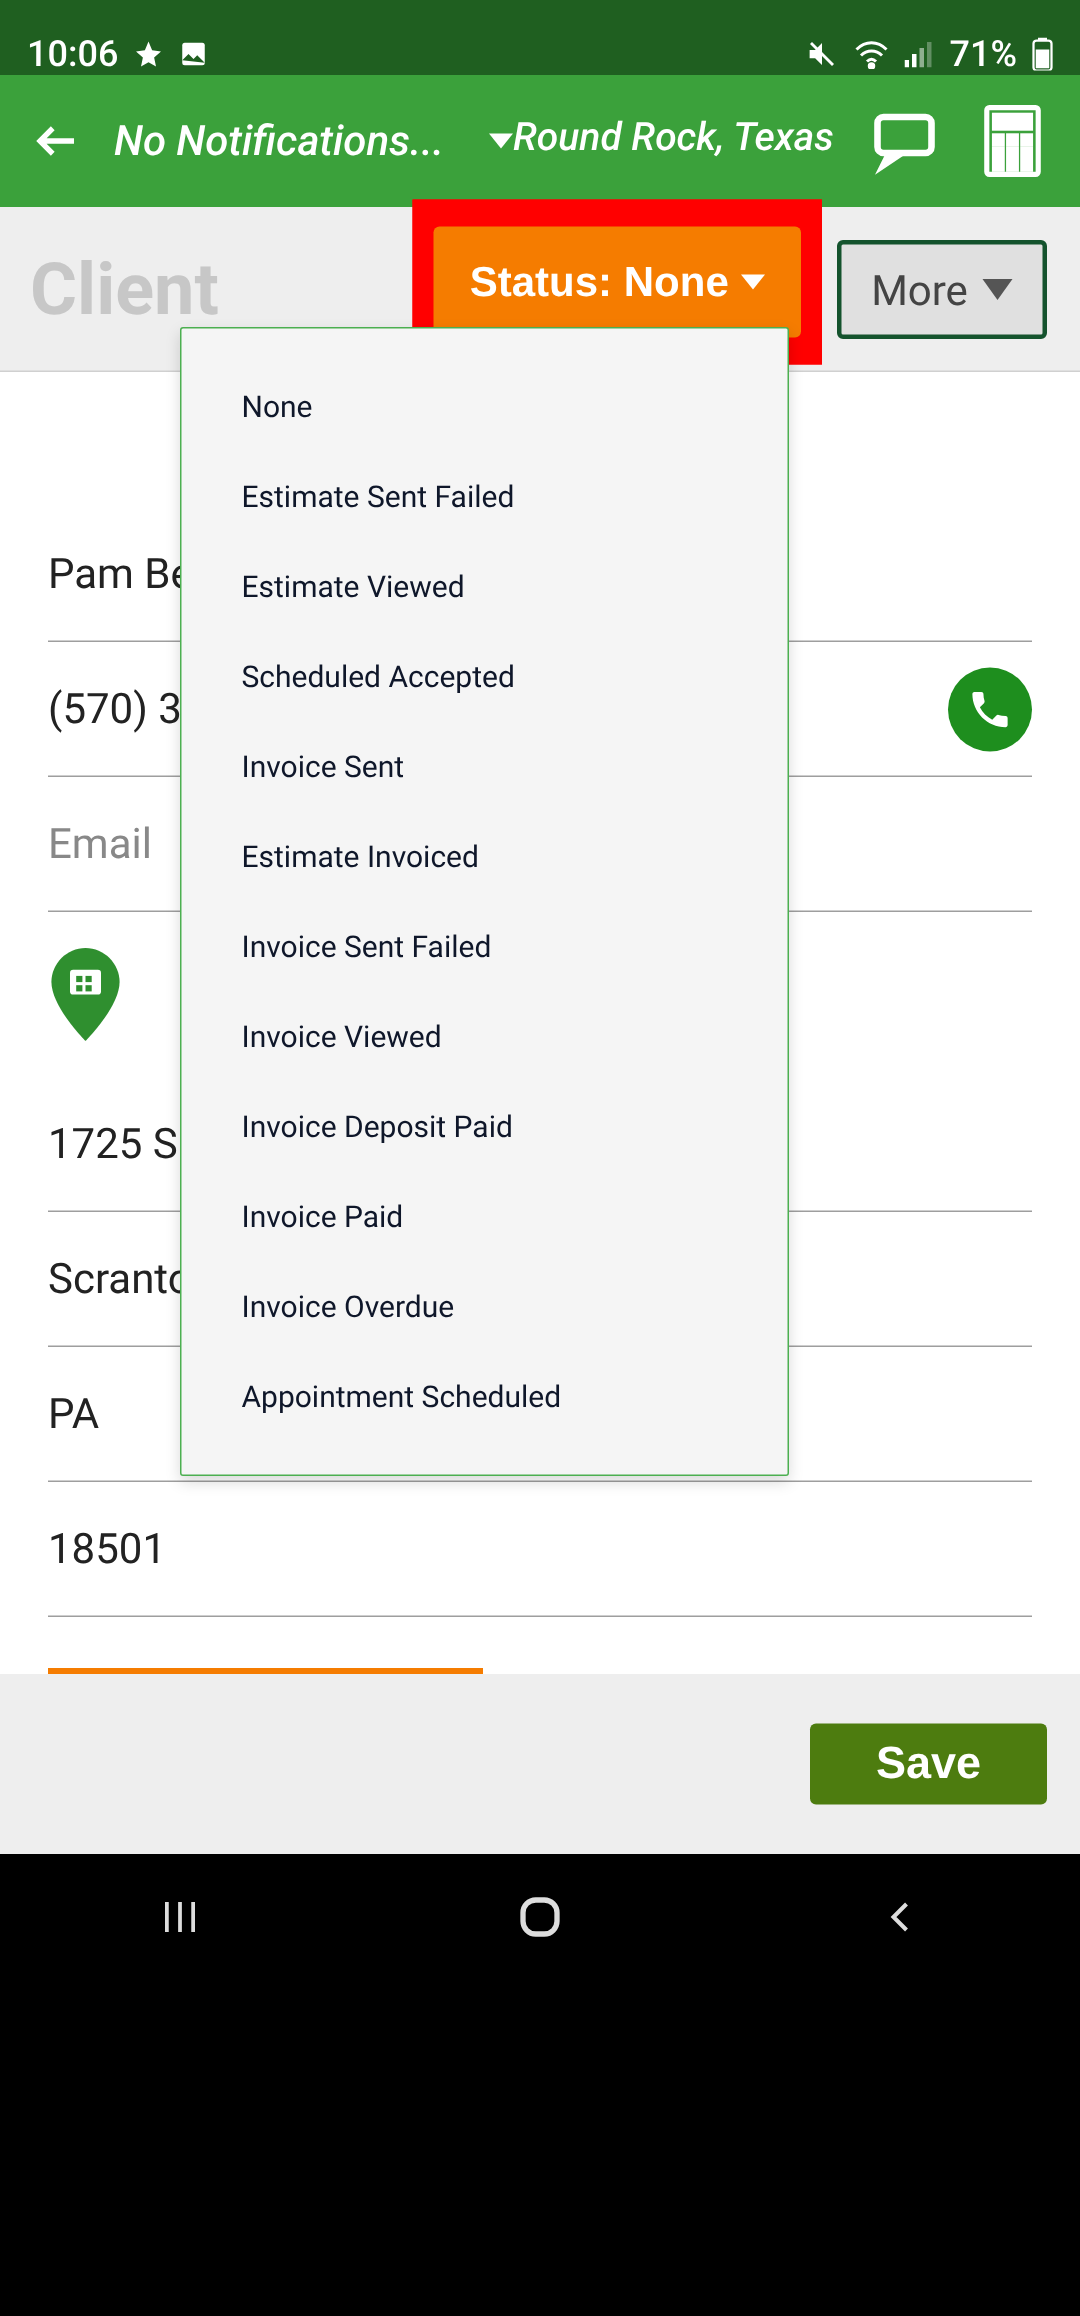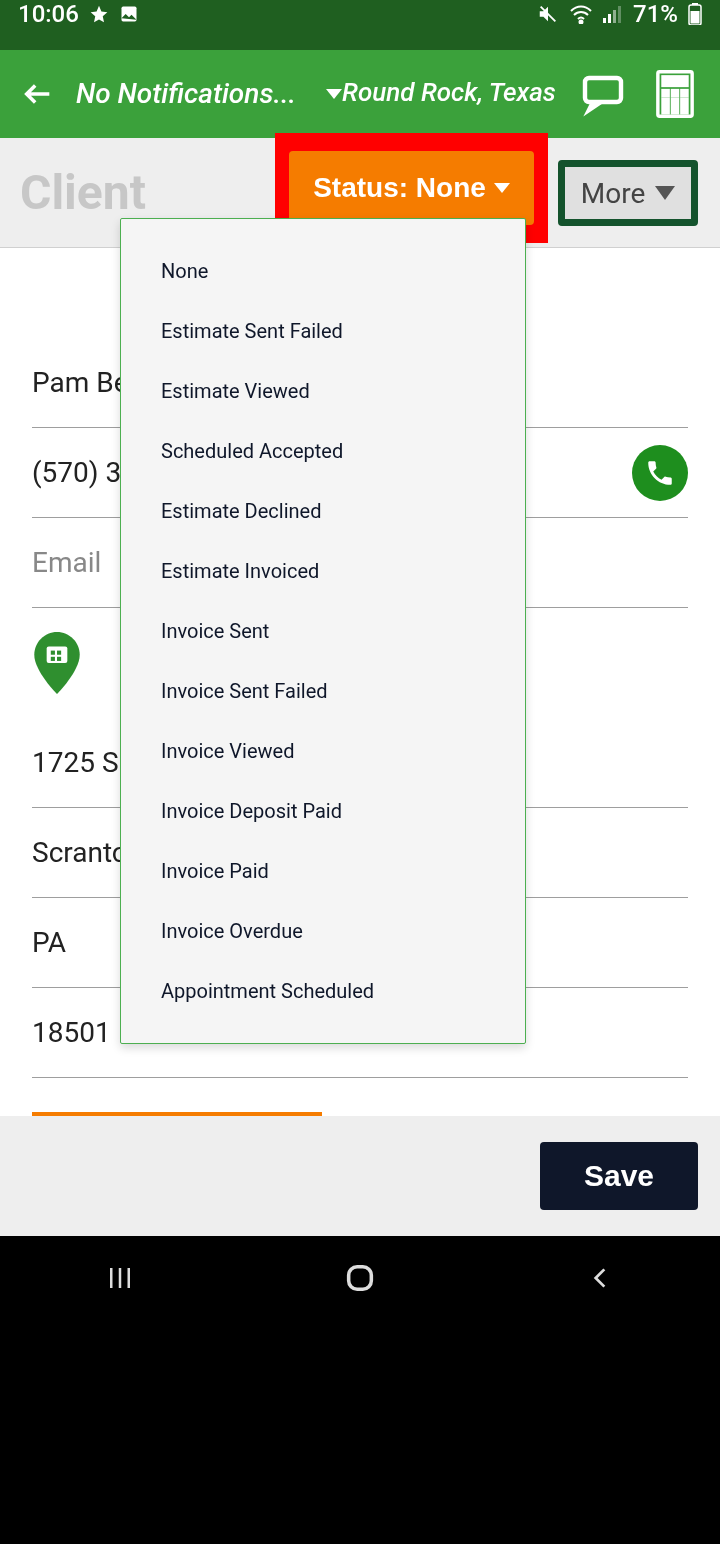--- a/index.html
+++ b/index.html
@@ -1,46 +1,46 @@
 <!DOCTYPE html>
 <html><head>
 <meta charset="utf-8">
 <style>
   * { box-sizing: border-box; margin: 0; padding: 0; }
   html, body { width: 720px; height: 1544px; font-family: Roboto, "Helvetica Neue", Arial, sans-serif; background: #000; overflow: hidden; }
-  .statusbar { height: 50px; background: #1f5f20; color: #fff; display: flex; align-items: flex-start; justify-content: space-between; padding: 0 18px; font-size: 24px; font-weight: 500; gap: 36px; }
+  .statusbar { height: 50px; background: #1f5f20; color: #fff; display: flex; align-items: flex-end; justify-content: space-between; padding: 0 18px; font-size: 24px; font-weight: 500; gap: 36px; }
   .statusbar .left, .statusbar .right { display: flex; align-items: center; gap: 10px; }
   .statusbar .ico { display: inline-flex; }
   .appbar { height: 88px; background: #3ba13b; color: #fff; display: flex; align-items: center; padding: 0 18px; }
   .appbar .back { width: 40px; height: 40px; display: flex; align-items: center; justify-content: center; margin-right: 18px; }
   .appbar .title-col { flex: 1; display: flex; flex-direction: row; line-height: 1.2; font-style: italic; }
   .appbar .title-row { display: flex; align-items: center; gap: 10px; }
   .appbar .t1 { font-size: 28px; font-weight: 500; }
   .appbar .t2 { font-size: 26px; font-weight: 500; }
   .appbar .action { width: 54px; height: 54px; margin-left: 18px; display: flex; align-items: center; justify-content: center; }
   .subbar { height: 110px; background: #eeeeee; border-bottom: 1px solid #d0d0d0; display: flex; align-items: center; padding: 0 20px; position: relative; }
   .subbar .heading { flex: 1; font-size: 48px; font-weight: 700; color: #c7c7c7; }
   .highlight-box { position: absolute; left: 275px; top: -5px; width: 273px; height: 110px; border: 8px solid #ff0000; background: #ff0000; padding: 10px 6px; display: flex; align-items: stretch; }
   .status-btn { flex: 1; background: #f57c00; color: #fff; border: none; border-radius: 4px; font-size: 28px; font-weight: 700; display: flex; align-items: center; justify-content: center; gap: 8px; }
-  .more-btn { position: absolute; right: 22px; top: 22px; width: 140px; height: 66px; background: #e0e0e0; border: 7px solid #14532d; border-radius: 4px; display: flex; align-items: center; justify-content: center; gap: 10px; font-size: 28px; color: #444; }
+  .more-btn { position: absolute; right: 22px; top: 22px; width: 140px; height: 66px; background: #e0e0e0; border: 3px solid #14532d; border-radius: 4px; display: flex; align-items: center; justify-content: center; gap: 10px; font-size: 28px; color: #444; }
   .body { position: relative; height: 1072px; background: #f2f2f2; }
   .card { position: absolute; left: 0; top: 0; right: 0; background: #fff; padding: 0 32px 20px 32px; }
   .spacer-top { height: 90px; }
   .field { height: 90px; display: flex; align-items: center; font-size: 28px; color: #222; border-bottom: 1px solid #9e9e9e; }
   .field.placeholder { color: #888; }
   .field .text { flex: 1; white-space: nowrap; overflow: hidden; }
   .phone-row { position: relative; }
   .dial-btn { position: absolute; right: 0; top: 50%; transform: translateY(-50%); width: 56px; height: 56px; border-radius: 50%; background: #1e8e1e; display: flex; align-items: center; justify-content: center; }
   .dial-btn.faded { background: #7fc38a; }
   .map-pin-row { height: 110px; display: flex; align-items: center; }
   .dropdown { position: absolute; left: 120px; top: 218px; width: 406px; background: #f5f5f5; border: 1px solid #4caf50; border-radius: 2px; box-shadow: 0 4px 10px rgba(0,0,0,0.15); padding: 22px 0; }
   .dropdown .item { padding: 18px 40px; font-size: 20px; color: #0f172a; }
   .save-bar { position: absolute; left: 0; right: 0; bottom: 84px; height: 120px; background: #eeeeee; display: flex; align-items: center; justify-content: flex-end; padding: 0 22px; }
   .orange-divider { position: absolute; left: 32px; bottom: 204px; width: 290px; height: 4px; background: #f57c00; }
-  .save-btn { width: 158px; height: 68px; background: #0f172a; color: #fff; border: none; border-radius: 4px; font-size: 30px; font-weight: 700; }
+  .save-btn { width: 158px; height: 54px; background: #4d7c0f; color: #fff; border: none; border-radius: 4px; font-size: 30px; font-weight: 700; }
   .navbar { position: absolute; left: 0; right: 0; bottom: 0; height: 84px; background: #000; display: flex; align-items: center; justify-content: space-around; }
   .navbar .navbtn { width: 80px; height: 50px; display: flex; align-items: center; justify-content: center; color: #ddd; }
   .caret-down { width: 0; height: 0; border-left: 8px solid transparent; border-right: 8px solid transparent; border-top: 10px solid currentColor; display: inline-block; }
   .caret-down.big { border-left-width: 10px; border-right-width: 10px; border-top-width: 14px; color: #555; }
 </style>
 </head>
 <body>
 
 <div class="statusbar">
   <div class="left">
@@ -220,22 +220,21 @@
         </svg>
     </div>
   </div>
 </div>
 
 <div class="dropdown">
   <div class="item">None</div>
   <div class="item">Estimate Sent Failed</div>
   <div class="item">Estimate Viewed</div>
   <div class="item">Scheduled Accepted</div>
-  <div class="item">Estimate Declined</div>
+  <div class="item">Invoice Sent</div>
   <div class="item">Estimate Invoiced</div>
-  <div class="item">Invoice Sent</div>
   <div class="item">Invoice Sent Failed</div>
   <div class="item">Invoice Viewed</div>
   <div class="item">Invoice Deposit Paid</div>
   <div class="item">Invoice Paid</div>
   <div class="item">Invoice Overdue</div>
   <div class="item">Appointment Scheduled</div>
 </div>
 
 </body></html>

